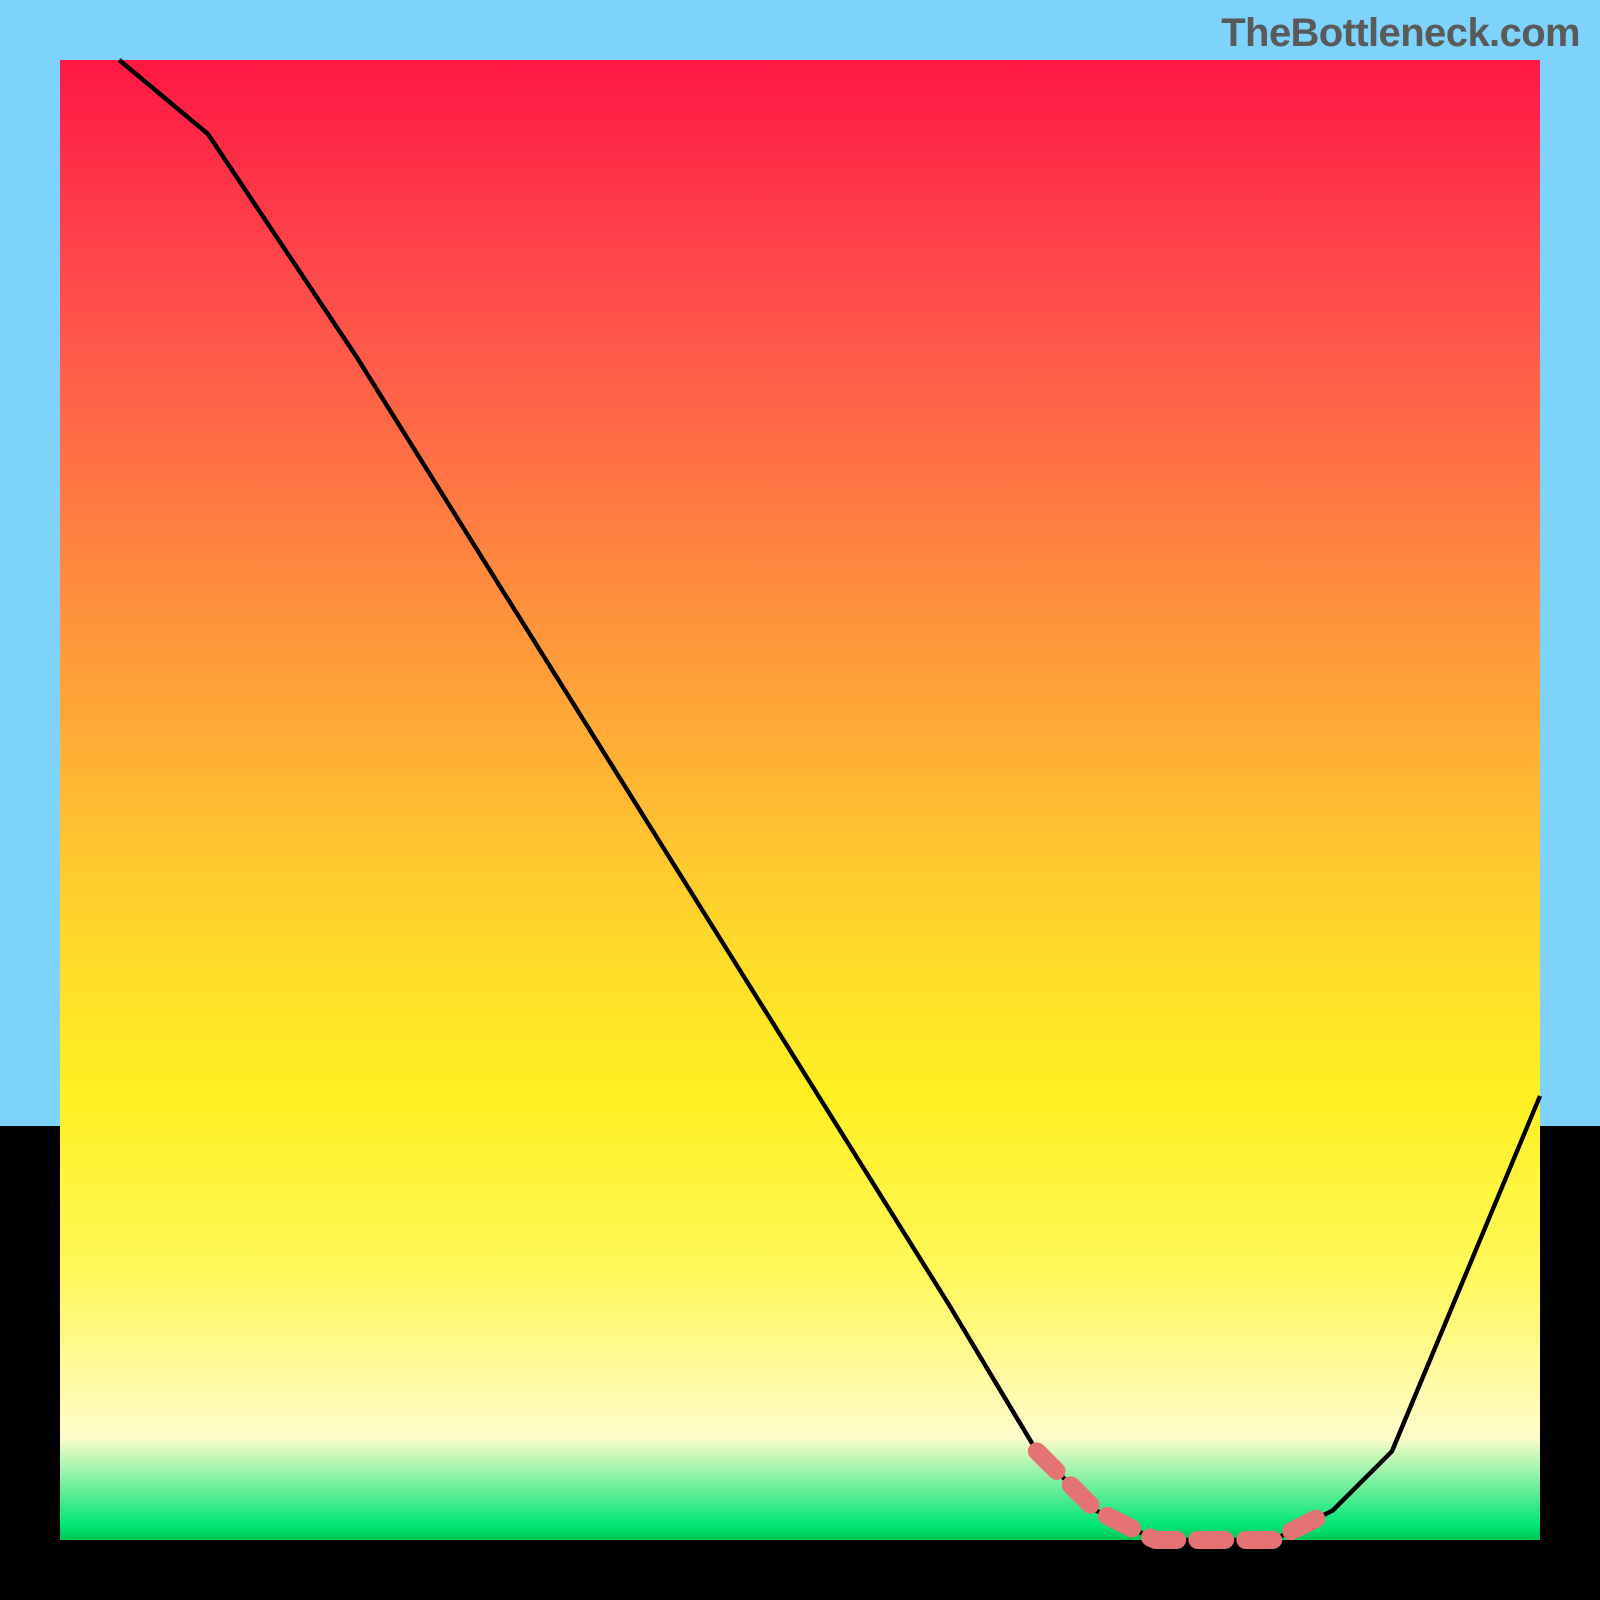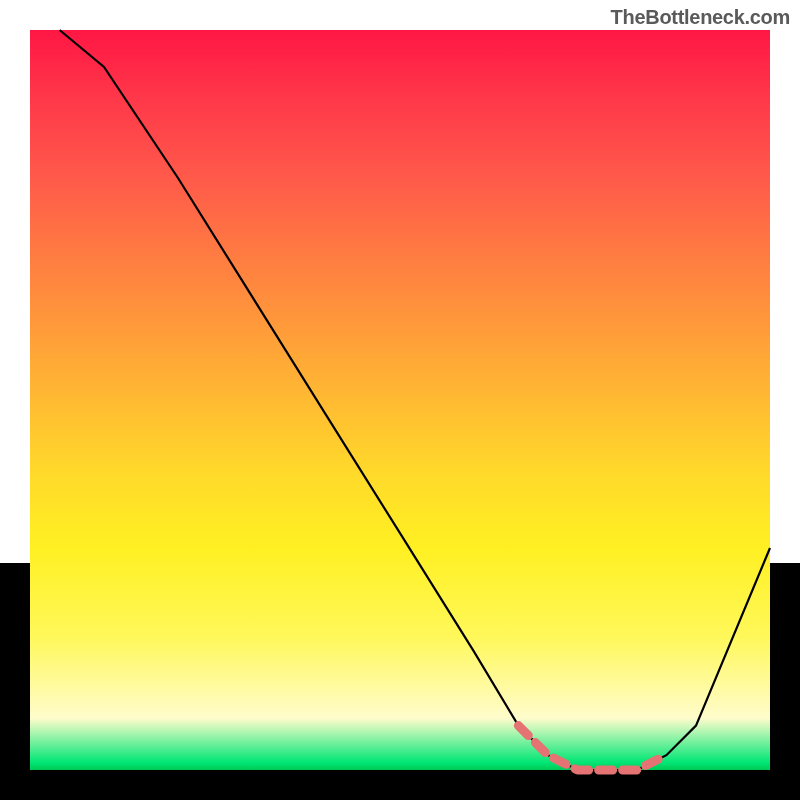--- a/index.html
+++ b/index.html
@@ -7,21 +7,21 @@
     padding: 0;
     width: 800px;
     height: 800px;
     background: #000;
     overflow: hidden;
   }
   .chart-container {
     position: relative;
     width: 800px;
     height: 563px;
-    background: #ffffff;
+    background: #7dd3fc;
   }
   .gradient-area {
     position: absolute;
     left: 30px;
     top: 30px;
     width: 740px;
     height: 740px;
     background: linear-gradient(to bottom,
       #ff1744 0%,
       #ff3a4a 10%,

